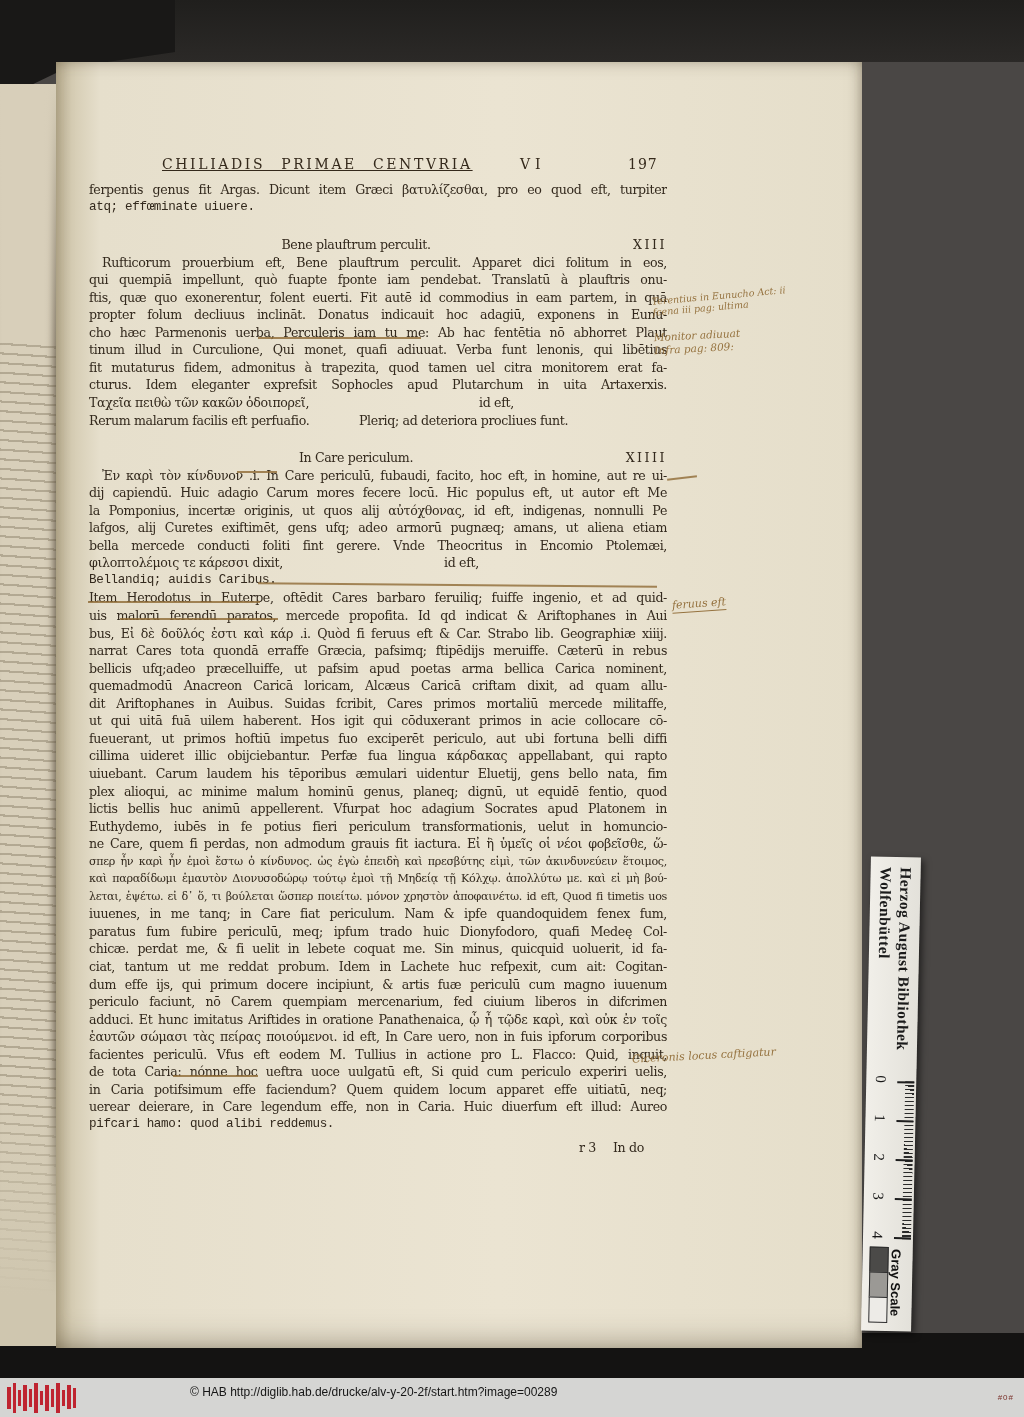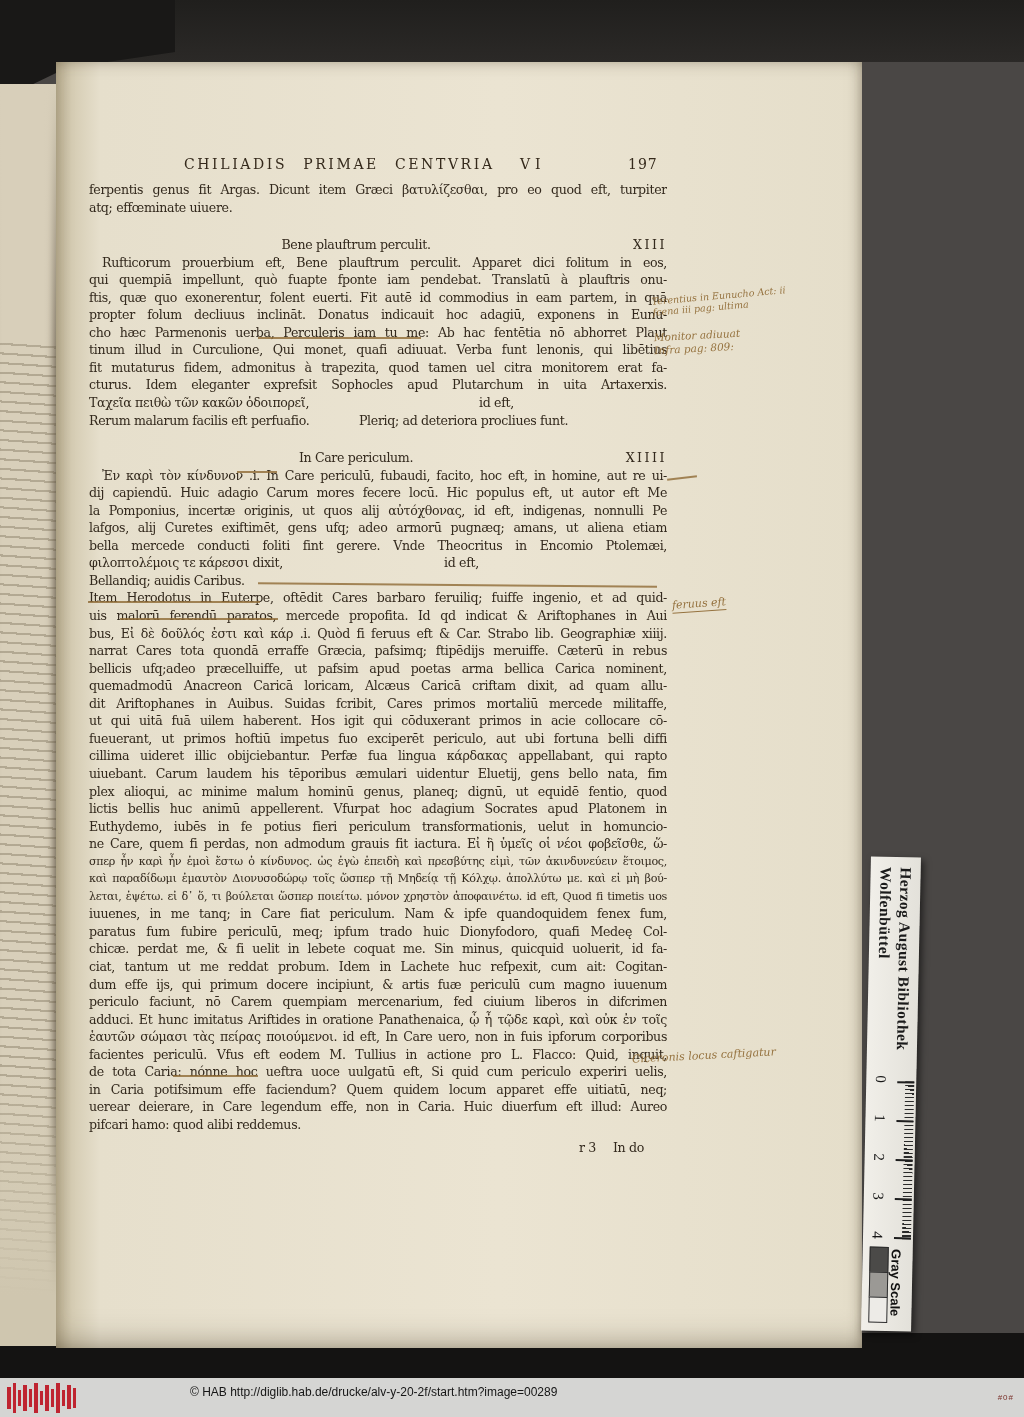--- a/index.html
+++ b/index.html
@@ -20,27 +20,27 @@
   .left-page .striping{position:absolute;left:0;top:255px;width:100%;height:990px;opacity:.8;
     background:repeating-linear-gradient(184deg,rgba(0,0,0,0) 0 7.5px,rgba(92,80,56,.38) 7.5px 9.6px);}
   .left-page .fade{position:absolute;inset:0;
     background:linear-gradient(to bottom,#d8cfba 0,rgba(216,207,186,0) 22%,rgba(216,207,186,0) 78%,#cfc6af 96%);}
   
   .page{position:absolute;left:56px;top:62px;width:806px;height:1286px;
     background:linear-gradient(to right,#b7ab8e 0,#d5ccb3 16px,#e6dfcc 44px,#ebe4d2 55%,#e5deca 100%);
     box-shadow:inset 0 -20px 32px -20px rgba(60,48,28,.5), inset -8px 0 14px -8px rgba(60,48,28,.4),
                inset 0 10px 18px -12px rgba(60,48,28,.35);}
   .hdr{position:absolute;top:94px;font-size:14px;color:#34291b;letter-spacing:2.6px;word-spacing:9px;}
-  .hdr.t{left:128px;}
+  .hdr.t{left:106px;text-decoration:underline;}
   .hdr.n{left:464px;letter-spacing:5px;}
   .hdr.p{left:572px;letter-spacing:1px;}
   .text{position:absolute;left:33px;top:119px;width:578px;font-size:12.6px;color:#33291d;letter-spacing:-0.35px;}
   .ln{height:17.55px;line-height:17.55px;text-align:justify;text-align-last:justify;overflow:hidden;}
   .ln.ind{text-indent:13px;}
-  .ln.lft{text-align:right;text-align-last:left;}
+  .ln.lft{text-align:right;text-align-last:left;font-family:Liberation Mono, monospace;}
   .ln.grk{font-size:11.2px;}
   .ln.adage{position:relative;text-align:center;text-align-last:center;padding-right:44px;margin-top:20px;}
   .ln.adage .num{position:absolute;right:0;top:0;letter-spacing:2.5px;}
   .ln.t2{position:relative;text-align:center;text-align-last:left;}
   .ln.t2 .mid{position:absolute;top:0;}
   .ln.cw{position:relative;margin-top:6px;text-align:left;text-align-last:left;height:20px;overflow:visible;}
   .ln.cw span:nth-child(1){position:absolute;left:470px;margin-left:20px;}
   .ln.cw span:nth-child(2){position:absolute;left:524px;}
   
   .annot{position:absolute;color:#8f6a34;font-style:italic;line-height:1.2;opacity:.92;}
@@ -120,21 +120,21 @@
       <div class="ln">dit Ariftophanes in Auibus. Suidas fcribit, Cares primos mortaliū mercede militaffe,</div>
       <div class="ln">ut qui uitā fuā uilem haberent. Hos igit qui cōduxerant primos in acie collocare cō-</div>
       <div class="ln">fueuerant, ut primos hoftiū impetus fuo exciperēt periculo, aut ubi fortuna belli diffi</div>
       <div class="ln">cillima uideret illic obijciebantur. Perfæ fua lingua κάρδακας appellabant, qui rapto</div>
       <div class="ln">uiuebant. Carum laudem his tēporibus æmulari uidentur Eluetij, gens bello nata, fim</div>
       <div class="ln">plex alioqui, ac minime malum hominū genus, planeq; dignū, ut equidē fentio, quod</div>
       <div class="ln">lictis bellis huc animū appellerent. Vfurpat hoc adagium Socrates apud Platonem in</div>
       <div class="ln">Euthydemo, iubēs in fe potius fieri periculum transformationis, uelut in homuncio-</div>
       <div class="ln">ne Care, quem fi perdas, non admodum grauis fit iactura. Εἰ ἢ ὑμεῖς οἱ νέοι φοβεῖσθε, ὥ-</div>
       <div class="ln grk">σπερ ἦν καρὶ ἦν ἐμοὶ ἔστω ὁ κίνδυνος. ὡς ἐγὼ ἐπειδὴ καὶ πρεσβύτης εἰμὶ, τῶν ἀκινδυνεύειν ἕτοιμος,</div>
-      <div class="ln grk">καὶ παραδίδωμι ἐμαυτὸν Διονυσοδώρῳ τοῖς ὥσπερ τῇ Μηδείᾳ τῇ Κόλχῳ. ἀπολλύτω με. καὶ εἰ μὴ βού-</div>
+      <div class="ln grk">καὶ παραδίδωμι ἐμαυτὸν Διονυσοδώρῳ τούτῳ ἐμοὶ τῇ Μηδείᾳ τῇ Κόλχῳ. ἀπολλύτω με. καὶ εἰ μὴ βού-</div>
       <div class="ln grk">λεται, ἑψέτω. εἰ δ᾽ ὅ, τι βούλεται ὥσπερ ποιείτω. μόνον χρηστὸν ἀποφαινέτω. id eft, Quod fi timetis uos</div>
       <div class="ln">iuuenes, in me tanq; in Care fiat periculum. Nam &amp; ipfe quandoquidem fenex fum,</div>
       <div class="ln">paratus fum fubire periculū, meq; ipfum trado huic Dionyfodoro, quafi Medeę Col-</div>
       <div class="ln">chicæ. perdat me, &amp; fi uelit in lebete coquat me. Sin minus, quicquid uoluerit, id fa-</div>
       <div class="ln">ciat, tantum ut me reddat probum. Idem in Lachete huc refpexit, cum ait: Cogitan-</div>
       <div class="ln">dum effe ijs, qui primum docere incipiunt, &amp; artis fuæ periculū cum magno iuuenum</div>
       <div class="ln">periculo faciunt, nō Carem quempiam mercenarium, fed ciuium liberos in difcrimen</div>
       <div class="ln">adduci. Et hunc imitatus Ariftides in oratione Panathenaica, ᾧ ἦ τῷδε καρὶ, καὶ οὐκ ἐν τοῖς</div>
       <div class="ln">ἑαυτῶν σώμασι τὰς πείρας ποιούμενοι. id eft, In Care uero, non in fuis ipforum corporibus</div>
       <div class="ln">facientes periculū. Vfus eft eodem M. Tullius in actione pro L. Flacco: Quid, inquit,</div>

